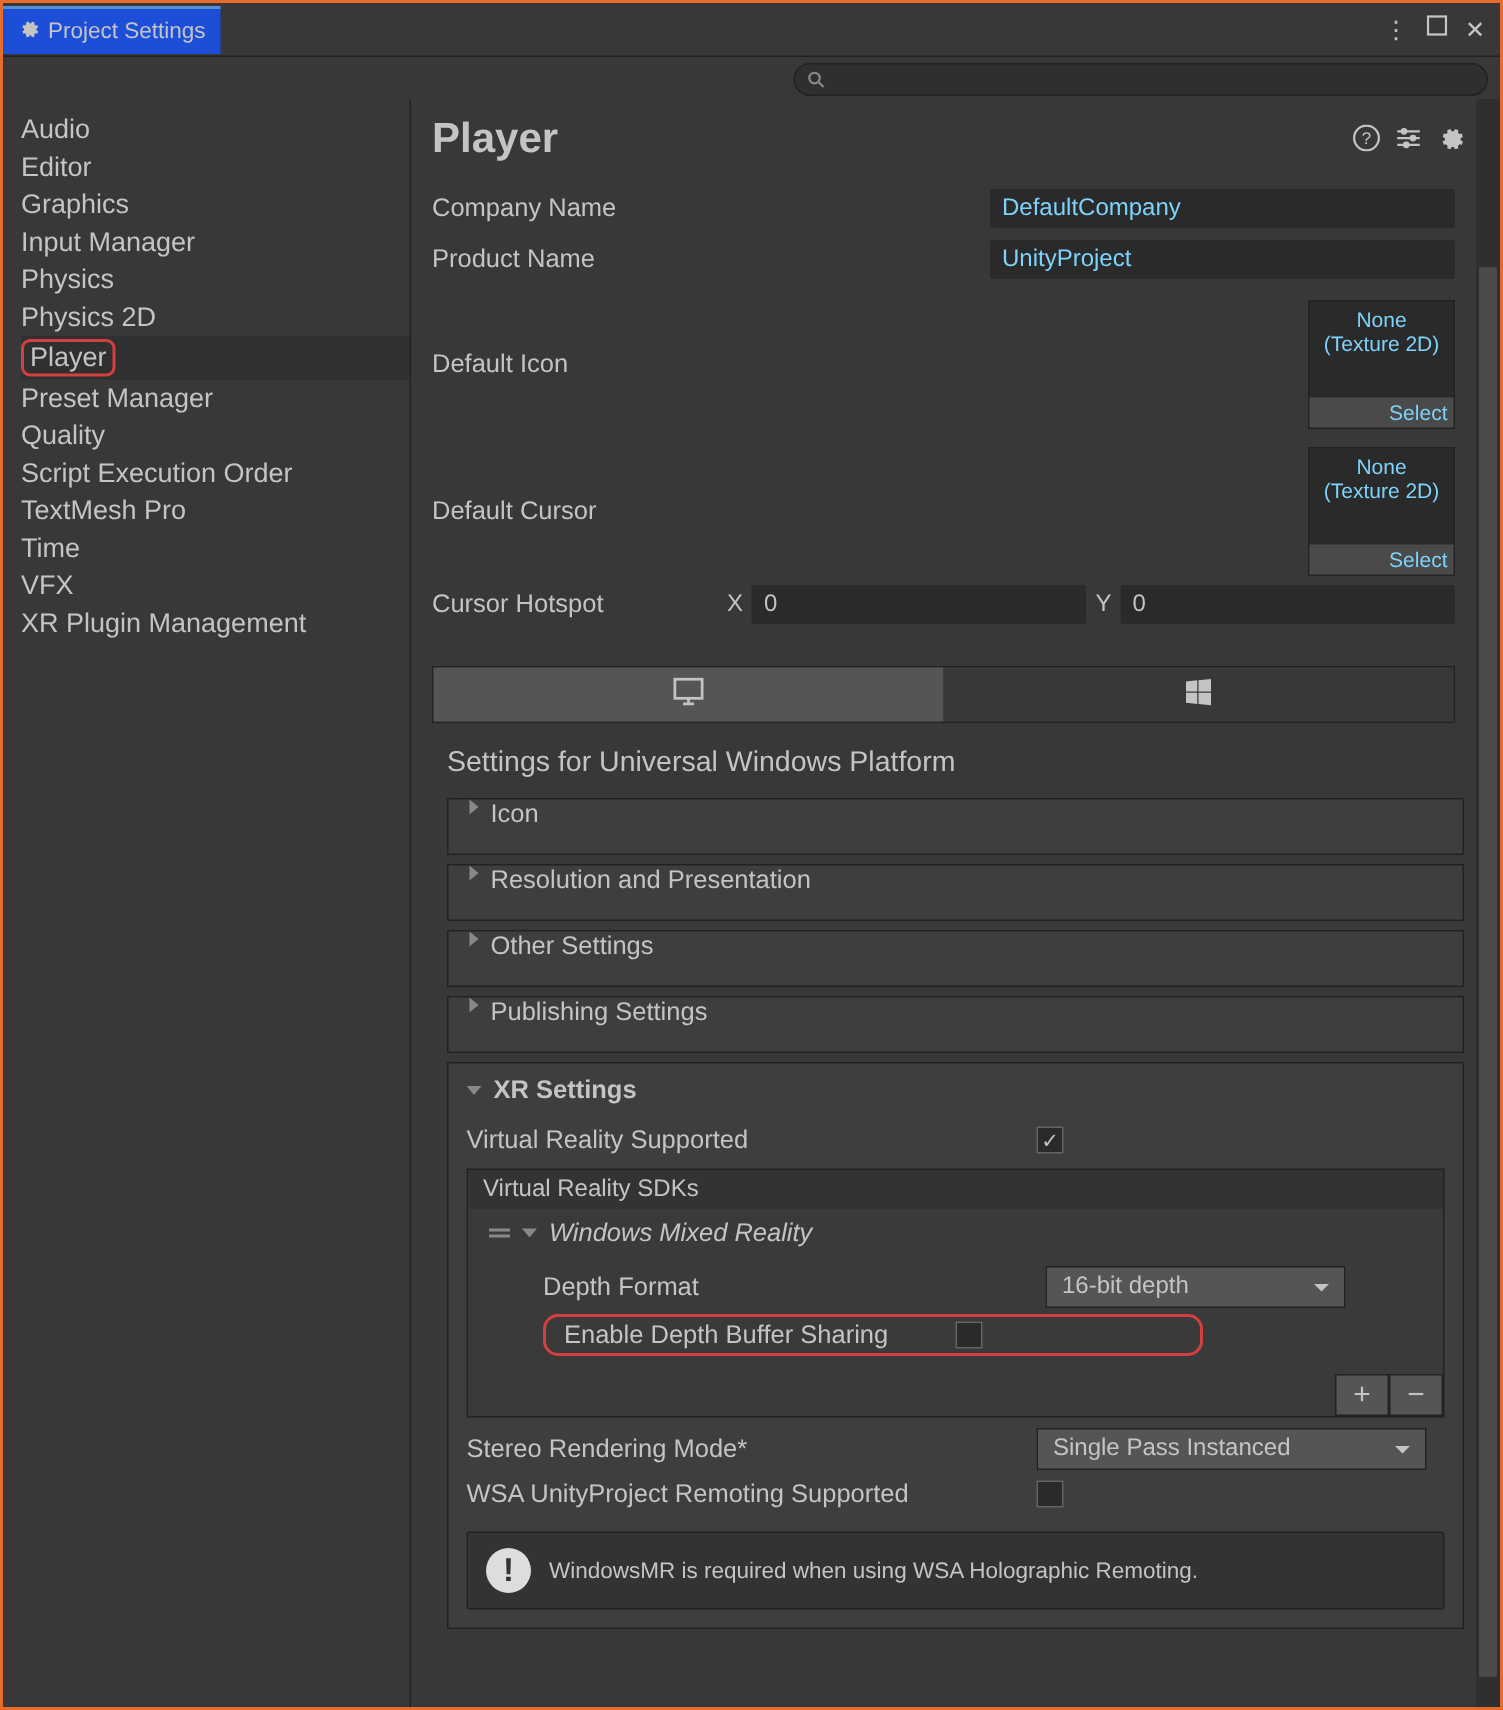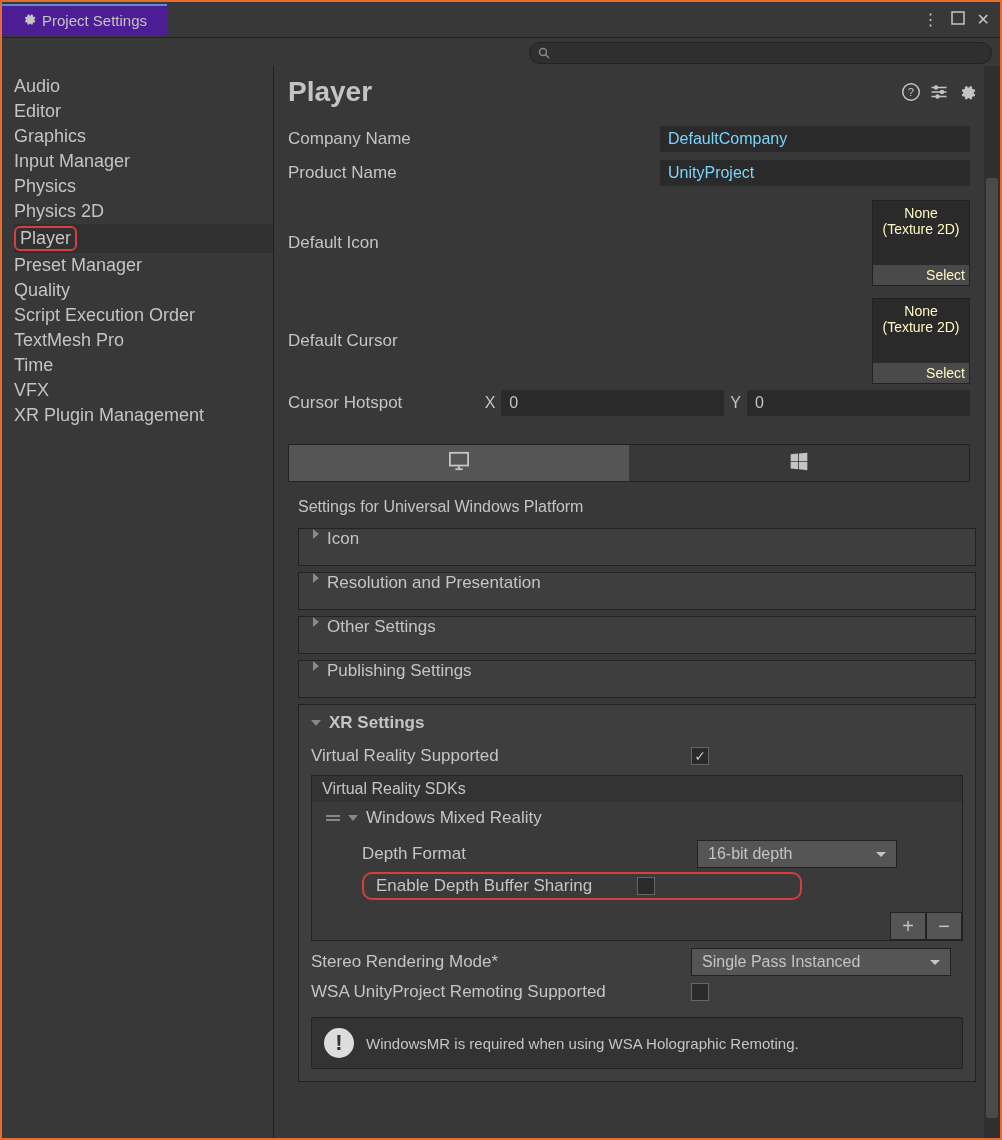--- a/index.html
+++ b/index.html
@@ -1,19 +1,19 @@
 <!DOCTYPE html>
 <html><head>
 <meta charset="utf-8">
 <style>
 * { box-sizing: border-box; margin: 0; padding: 0; font-family: Arial, sans-serif; }
 body { background: #383838; color: #c4c4c4; width: 1002px; height: 1140px; overflow: hidden; border: 2px solid #e56c2c; }
 
 .titlebar { height: 36px; display: flex; align-items: center; background: #383838; border-bottom: 1px solid #222; }
-.tab-active { display: flex; align-items: center; gap: 6px; height: 32px; padding: 0 20px; background: #4c1d95; border-top: 2px solid #5a8dd0; font-size: 15px; color: #c4c4c4; }
+.tab-active { display: flex; align-items: center; gap: 6px; height: 32px; padding: 0 10px; background: #1d4ed8; border-top: 2px solid #5a8dd0; font-size: 15px; color: #c4c4c4; }
 .titlebar-right { margin-left: auto; display: flex; gap: 12px; padding-right: 10px; align-items: center; }
 .titlebar-icon { font-size: 16px; color: #c4c4c4; cursor: pointer; }
 
 .searchbar-row { height: 28px; display: flex; justify-content: flex-end; padding: 4px 8px 0 0; }
 .searchbar { width: 463px; height: 22px; background: #2f2f2f; border: 1px solid #222; border-radius: 11px; display: flex; align-items: center; padding: 0 8px; }
 .searchbar svg { width: 12px; height: 12px; }
 
 .main { display: flex; height: calc(100% - 64px); }
 .sidebar { width: 272px; border-right: 1px solid #222; padding: 8px 0 0 12px; overflow-y: auto; }
 .sidebar-item { font-size: 18px; padding: 2px 0; cursor: pointer; color: #c4c4c4; }
@@ -27,50 +27,50 @@
 .heading-row { display: flex; align-items: center; margin-bottom: 16px; }
 .heading { font-size: 28px; font-weight: bold; color: #c4c4c4; }
 .heading-icons { margin-left: auto; display: flex; gap: 10px; margin-right: 10px; }
 .heading-icon { width: 18px; height: 18px; cursor: pointer; color: #c4c4c4; }
 
 .row { display: flex; align-items: center; min-height: 30px; margin-bottom: 4px; padding-right: 16px; }
 .row-label { width: 372px; font-size: 17px; color: #c4c4c4; }
 .text-input { flex: 1; height: 26px; background: #2a2a2a; border: none; color: #7dd3fc; font-size: 16px; padding: 0 8px; border-radius: 2px; }
 .picker-row .row-label { width: auto; }
 .picker-row { margin-top: 12px; }
-.picker-box { margin-left: auto; width: 98px; height: 86px; background: #2a2a2a; border: 1px solid #222; display: flex; flex-direction: column; justify-content: flex-end; text-align: center; font-size: 13px; color: #fef9c3; position: relative; }
+.picker-box { margin-left: auto; width: 98px; height: 86px; background: #2a2a2a; border: 1px solid #222; display: flex; flex-direction: column; justify-content: flex-end; text-align: center; font-size: 13px; color: #7dd3fc; position: relative; }
 .picker-none { position: absolute; top: 4px; left: 0; right: 0; font-size: 14px; }
 .picker-tex { position: absolute; top: 20px; left: 0; right: 0; font-size: 14px; }
 .picker-select { background: #4a4a4a; font-size: 14px; padding: 2px 4px; text-align: right; }
 
 .hotspot-row .row-label { width: 372px; }
 .hotspot-inputs { flex: 1; display: flex; gap: 6px; align-items: center; }
 .hotspot-inputs span { font-size: 16px; }
 .hotspot-inputs input { flex: 1; height: 26px; background: #2a2a2a; border: none; color: #c4c4c4; padding: 0 8px; font-size: 16px; border-radius: 2px; }
 
 .platform-tabs { display: flex; border: 1px solid #222; margin-top: 26px; margin-right: 16px; }
 .platform-tab { flex: 1; height: 36px; display: flex; align-items: center; justify-content: center; background: #555; cursor: pointer; }
 .platform-tab.active { background: #383838; }
 .platform-icon { font-size: 18px; }
 
-.section-label { font-size: 16px; padding: 16px 0 12px 10px; }
+.section-label { font-size: 19px; padding: 16px 0 12px 10px; }
 .foldout { height: 38px; border: 1px solid #222; background: #3e3e3e; display: flex; align-items: flex-start; gap: 8px; padding: 0 14px; margin: 0 10px 6px 10px; font-size: 17px; cursor: pointer; }
 .fold-tri { width: 0; height: 0; border-left: 6px solid #888; border-top: 5px solid transparent; border-bottom: 5px solid transparent; }
 .fold-tri.down { border-left: 5px solid transparent; border-right: 5px solid transparent; border-top: 6px solid #888; border-bottom: none; }
 
 .xr-panel { margin: 0 10px 6px 10px; border: 1px solid #222; background: #3e3e3e; padding: 8px 12px 12px 12px; }
 .xr-head { display: flex; align-items: center; gap: 8px; font-size: 17px; font-weight: bold; margin-bottom: 8px; cursor: pointer; }
 .xr-row { display: flex; align-items: center; min-height: 30px; font-size: 17px; }
 .xr-row .xr-label { width: 380px; }
 .chk { width: 18px; height: 18px; background: #2a2a2a; border: 1px solid #666; display: flex; align-items: center; justify-content: center; cursor: pointer; }
 .chk.checked::after { content: "✓"; color: #c4c4c4; font-size: 14px; }
 
 .sdk-box { border: 1px solid #222; background: #3a3a3a; margin: 4px 0 6px 0; }
 .sdk-head { background: #333; padding: 4px 10px; font-size: 16px; }
-.sdk-item { display: flex; align-items: center; gap: 8px; padding: 6px 14px; font-size: 17px; cursor: pointer; }
+.sdk-item { display: flex; align-items: center; gap: 8px; padding: 6px 14px; font-size: 17px; cursor: pointer; font-style: italic; }
 .drag-handle { width: 14px; height: 6px; border-top: 2px solid #888; border-bottom: 2px solid #888; }
 .sdk-inner { padding: 4px 0 8px 50px; }
 .sdk-field { display: flex; align-items: center; min-height: 32px; font-size: 17px; }
 .sdk-field .lbl { width: 335px; }
 .dropdown { flex: 1; height: 28px; background: #555; border: 1px solid #222; display: flex; align-items: center; padding: 0 10px; font-size: 16px; cursor: pointer; position: relative; max-width: 200px; }
 .dropdown::after { content: ""; position: absolute; right: 10px; width: 0; height: 0; border-left: 5px solid transparent; border-right: 5px solid transparent; border-top: 5px solid #c4c4c4; }
 .red-annot { border: 2.5px solid #d43f3f; border-radius: 10px; padding: 2px 12px 2px 0; display: flex; align-items: center; width: 440px; }
 .red-annot .lbl { padding-left: 12px; width: 273px; }
 .plusminus { display: flex; justify-content: flex-end; gap: 0; margin-top: 2px; }
 .pm-btn { width: 36px; height: 28px; background: #555; border: 1px solid #222; display: flex; align-items: center; justify-content: center; font-size: 20px; cursor: pointer; }

